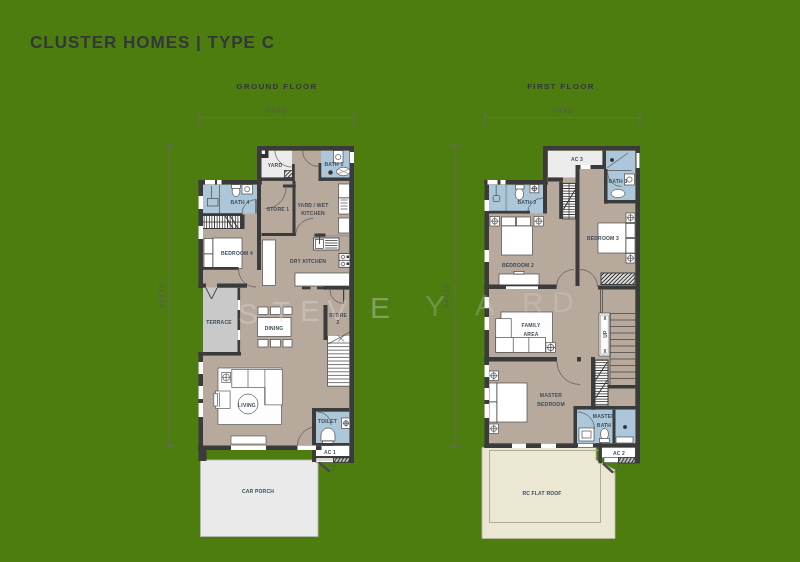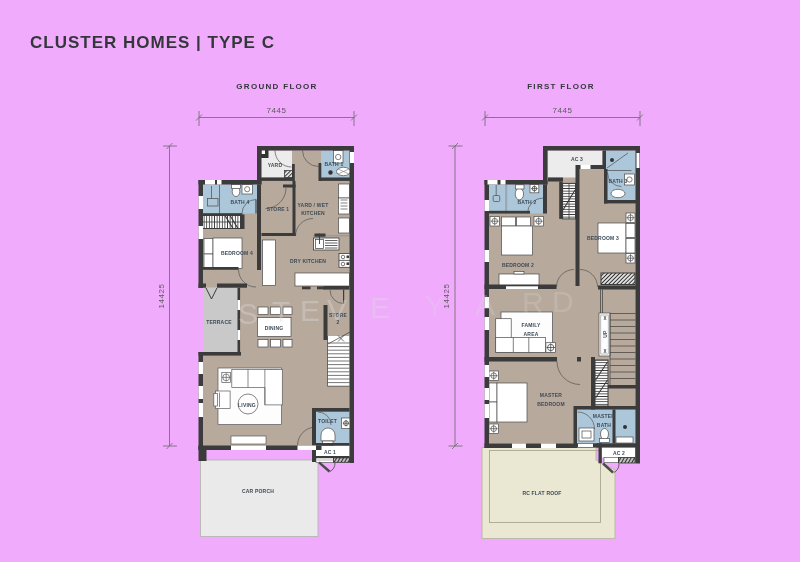--- a/index.html
+++ b/index.html
@@ -1,16 +1,16 @@
 <!DOCTYPE html>
 <html><head>
 <meta charset="utf-8">
 <style>
 html,body{margin:0;padding:0;background:#ffffff;}
-#page{position:relative;width:800px;height:562px;background:#f0abfc;overflow:hidden;}
+#page{position:relative;width:800px;height:562px;background:#4d7c0f;overflow:hidden;}
 svg{position:absolute;left:0;top:0;}
 text{font-family:"Liberation Sans",sans-serif;}
 .rm{font-size:5px;fill:#3d4b57;letter-spacing:0.2px;font-weight:bold;}
 .dim{font-size:8px;fill:#5a5a5a;letter-spacing:0.5px;}
 </style>
 </head>
 <body>
 <div id="page">
 <svg width="800" height="562" viewBox="0 0 800 562">
 <defs>

